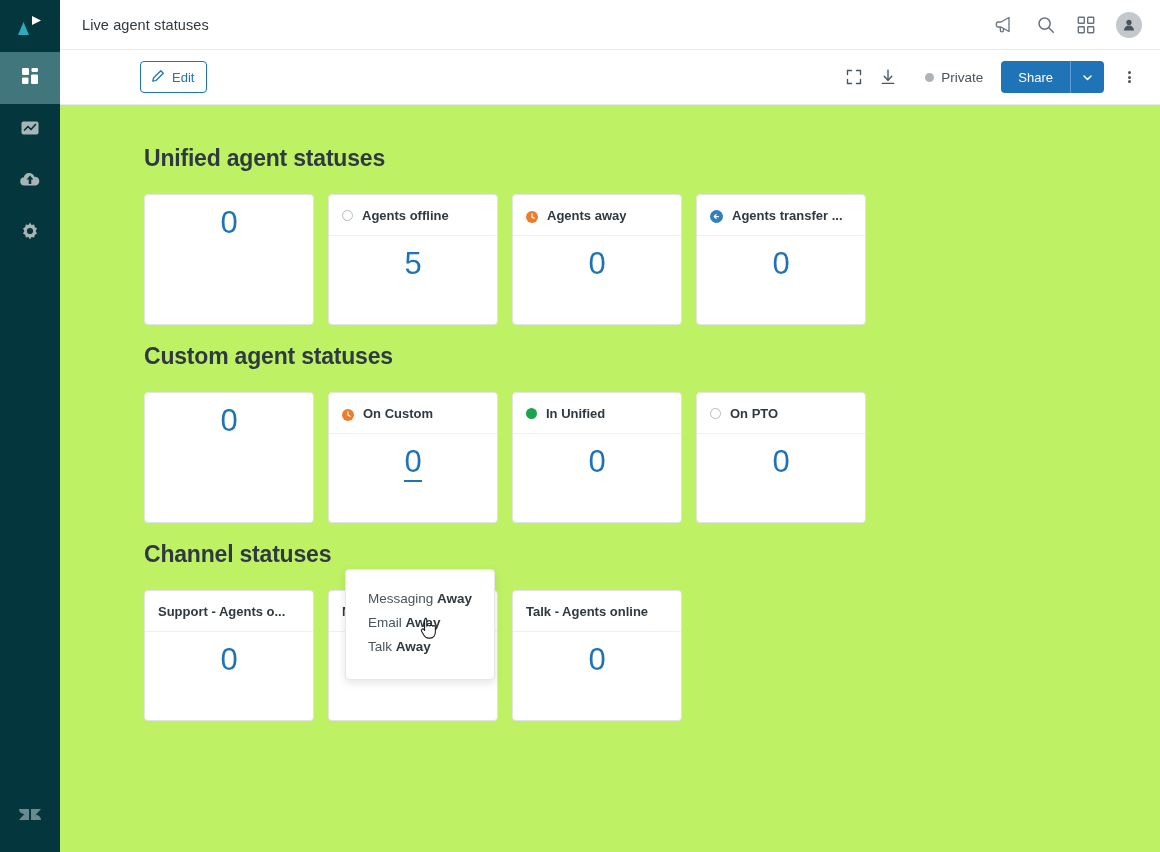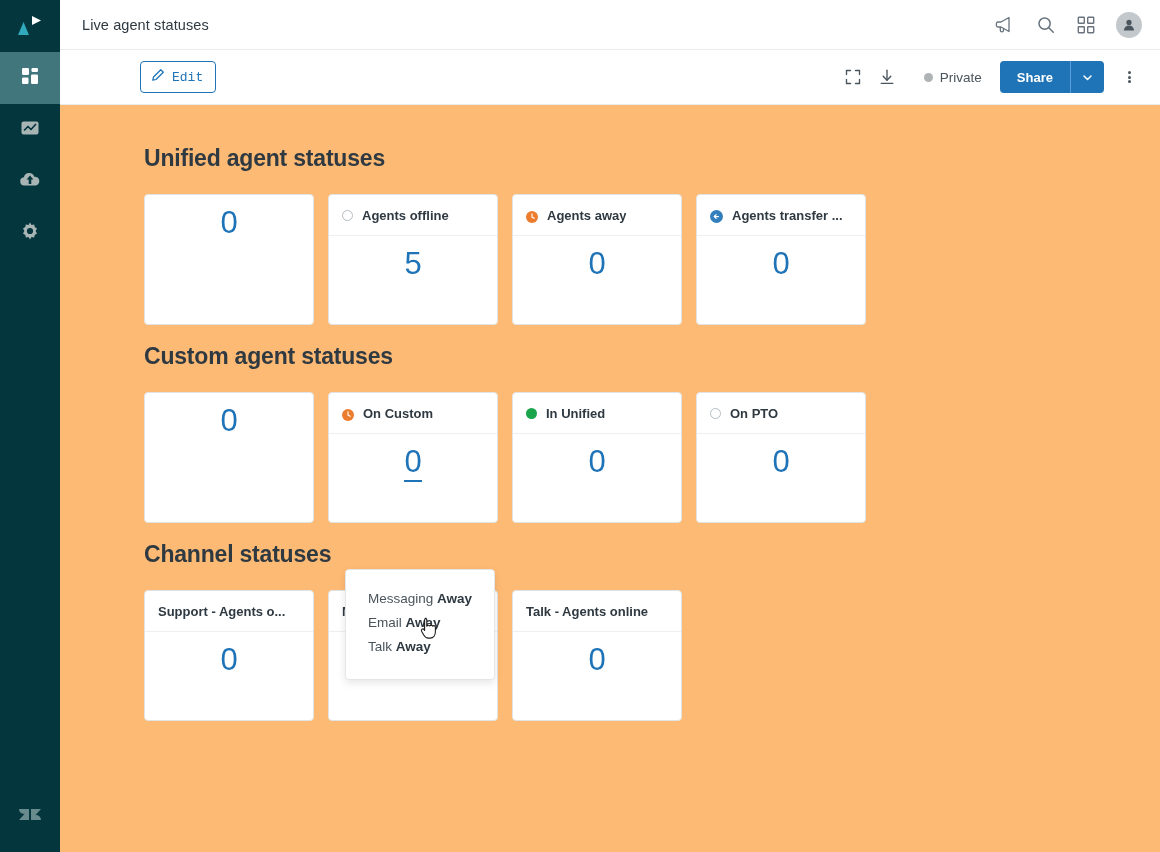--- a/index.html
+++ b/index.html
@@ -58,21 +58,21 @@
     justify-content: center;
     margin-bottom: 6px;
   }
 
   
   .main {
     flex: 1 1 auto;
     height: 852px;
     display: flex;
     flex-direction: column;
-    background: #fdba74;
+    background: #bef264;
     min-width: 0;
   }
 
   
   .topbar {
     height: 50px;
     flex: 0 0 50px;
     background: #ffffff;
     border-bottom: 1px solid #e9ebed;
     display: flex;
@@ -118,21 +118,21 @@
     padding: 0 14px 0 80px;
   }
   .edit-btn {
     height: 32px;
     padding: 0 12px 0 10px;
     border: 1px solid #1f73b7;
     border-radius: 4px;
     background: #ffffff;
     color: #1f73b7;
     font-size: 13px;
-    font-family: Liberation Mono, monospace;
+    font-family: Liberation Sans, sans-serif;
     display: flex;
     align-items: center;
     gap: 7px;
     cursor: pointer;
   }
   .toolbar-spacer { flex: 1 1 auto; }
   .toolbar-right {
     display: flex;
     align-items: center;
     gap: 0;
@@ -166,21 +166,21 @@
     align-items: stretch;
     border-radius: 4px;
     overflow: hidden;
   }
   .share-btn {
     height: 32px;
     padding: 0 17px;
     background: #1f73b7;
     color: #fff;
     font-size: 13px;
-    font-weight: bold;
+    font-weight: normal;
     font-family: "Liberation Sans", sans-serif;
     border: none;
     cursor: pointer;
     display: flex;
     align-items: center;
   }
   .share-caret {
     width: 34px;
     background: #1f73b7;
     border: none;

